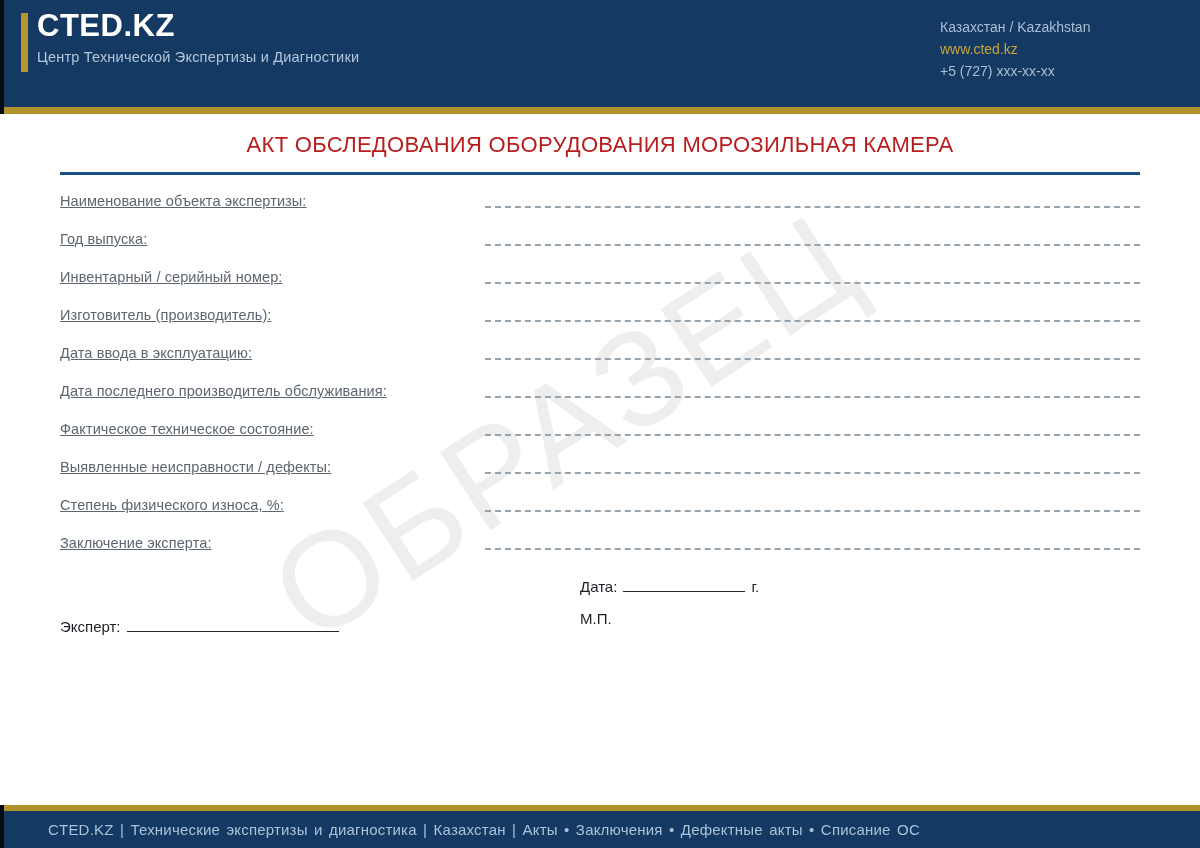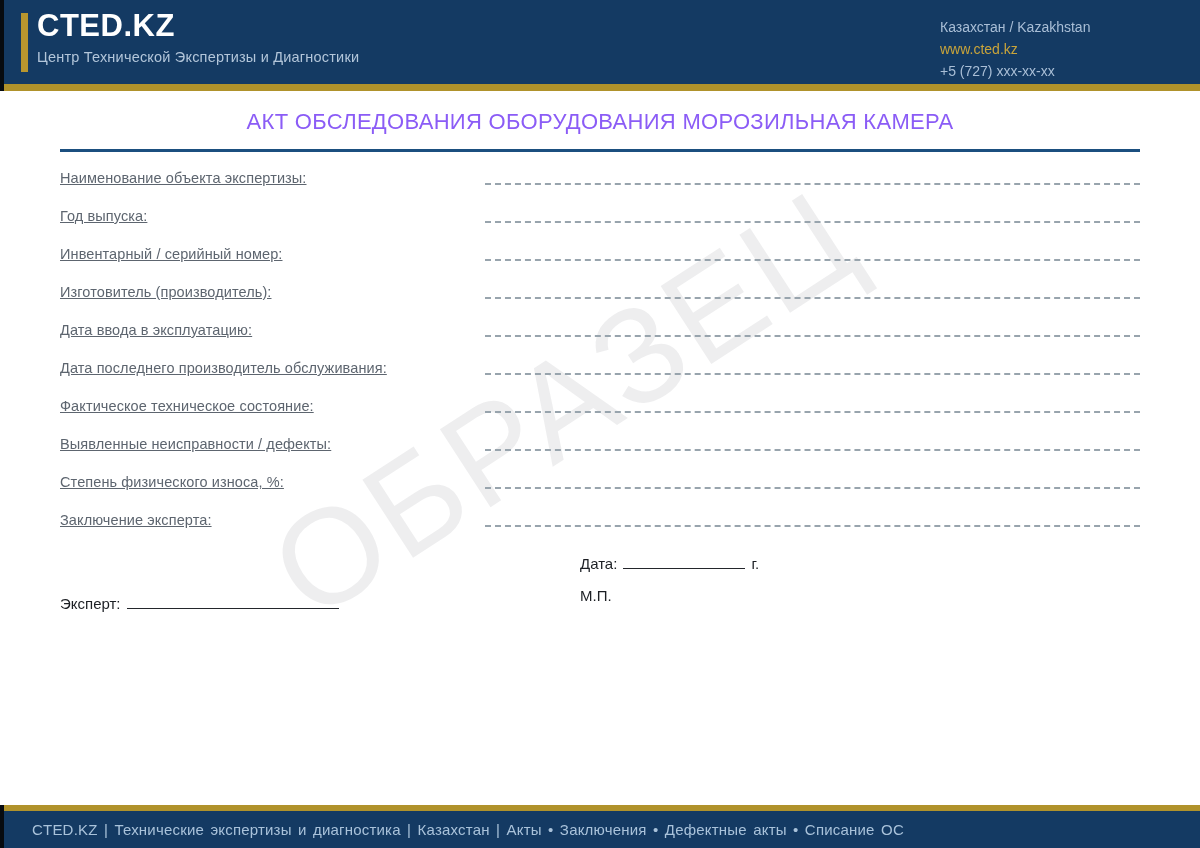--- a/index.html
+++ b/index.html
@@ -11,21 +11,21 @@
     width: 1200px;
     height: 848px;
     background: #ffffff;
     overflow: hidden;
   }
 
   
   .header-wrap { position: relative; border-left: 4px solid #070b10; }
   .topbar {
     position: relative;
-    height: 84px;
+    height: 107px;
     background: #143a63;
   }
   .accent-bar {
     position: absolute;
     left: 17px; top: 13px;
     width: 7px; height: 59px;
     background: #b8962e;
   }
   .logo {
     position: absolute;
@@ -76,21 +76,21 @@
   }
 
   .doc-title {
     position: relative;
     z-index: 1;
     padding-top: 20px;
     text-align: center;
     font-size: 22px;
     font-weight: 400;
     line-height: 22px;
-    color: #8b5cf6;
+    color: #b91c1c;
     letter-spacing: 0.3px;
   }
   .title-rule {
     position: relative;
     z-index: 1;
     margin: 16px 60px 0 60px;
     height: 3px;
     background: #1b4f7f;
   }
 
@@ -134,21 +134,21 @@
     left: 0; right: 0; bottom: 0;
     border-left: 4px solid #070b10;
   }
   .footer-gold { height: 6px; background: #b0922b; }
   .bottombar {
     height: 37px;
     background: #143a63;
     color: #a9c2da;
     font-size: 15px;
     line-height: 37px;
-    padding-left: 28px;
+    padding-left: 44px;
     letter-spacing: 0.2px;
     word-spacing: 2px;
     white-space: nowrap;
   }
 </style>
 </head>
 <body>
 
 <div class="page">
 

